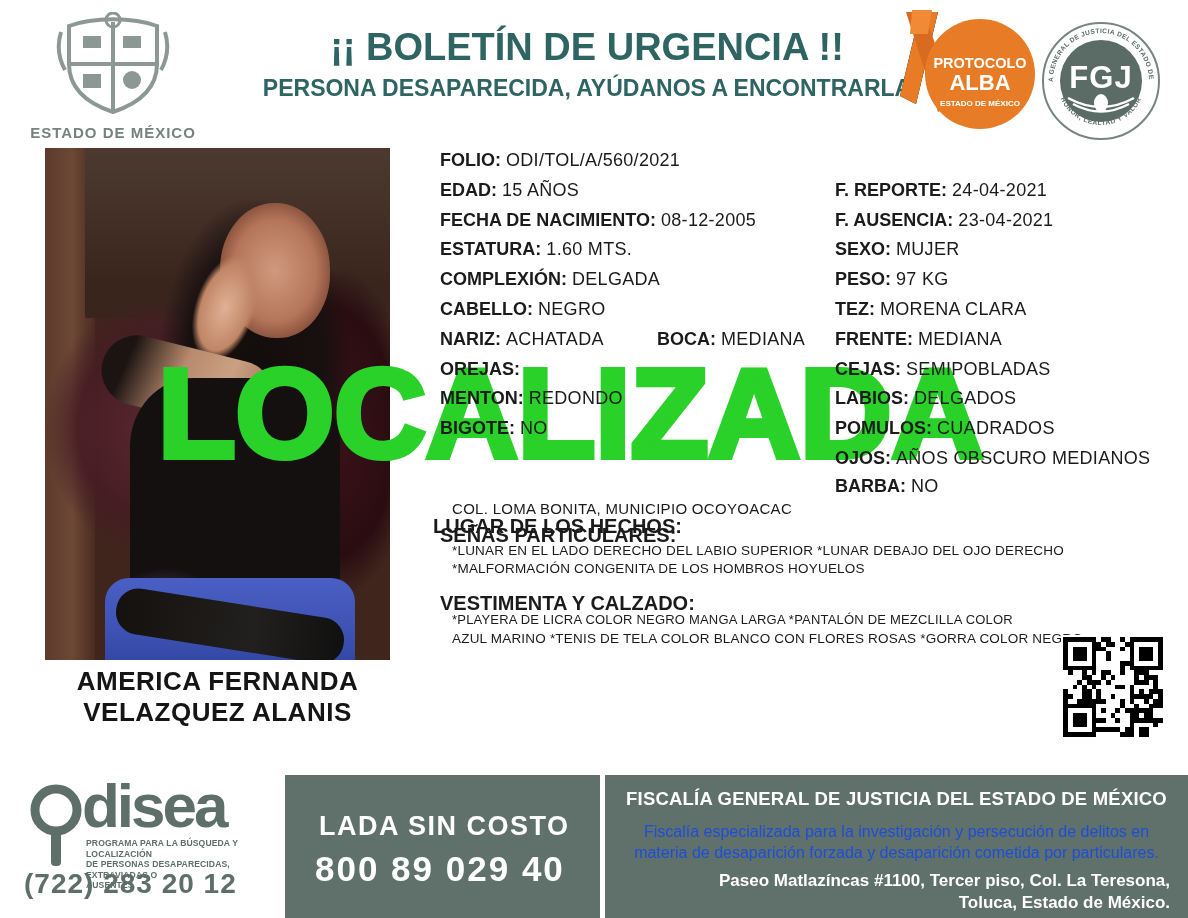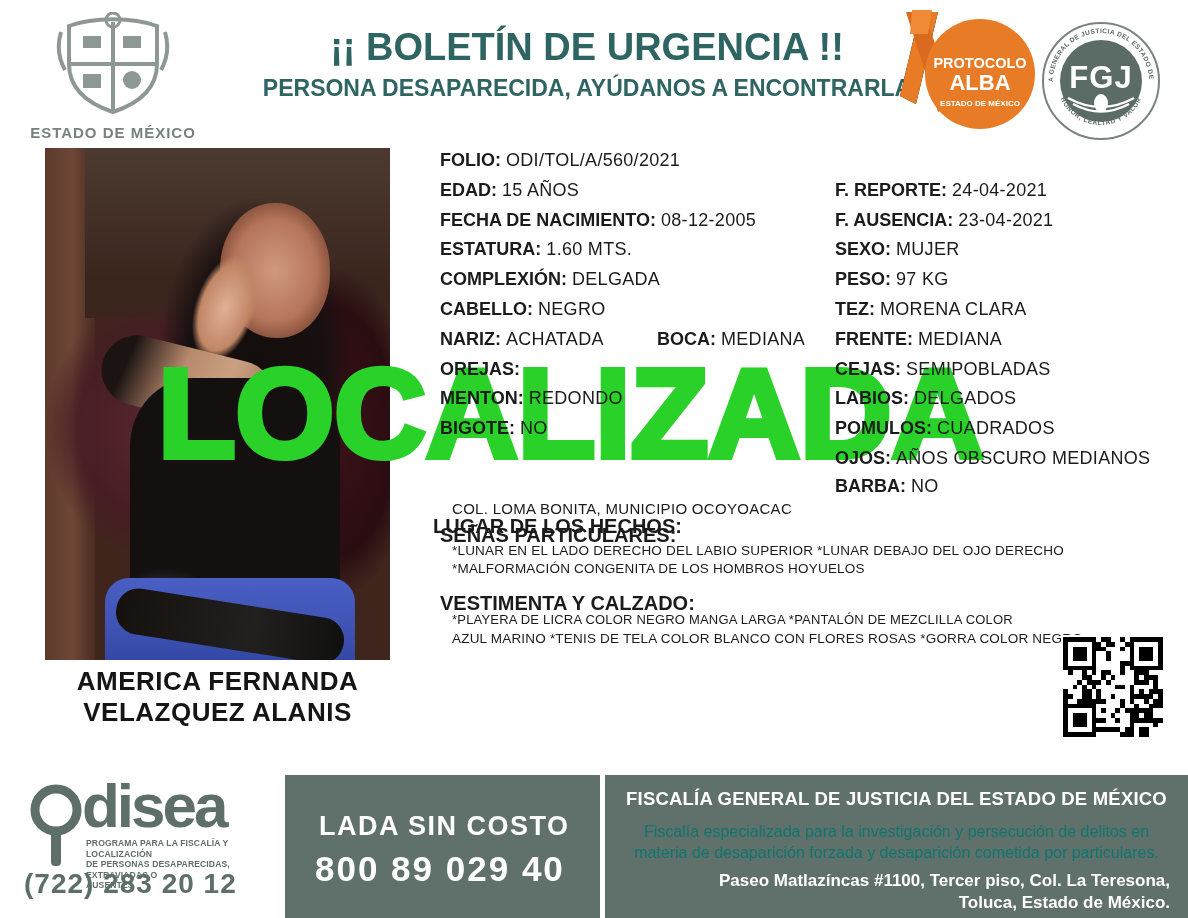--- a/index.html
+++ b/index.html
@@ -86,21 +86,21 @@
   
   .footer-bar{position:absolute;left:285px;top:775px;width:903px;height:143px;background:#60706b;}
   .footer-sep{position:absolute;left:600px;top:775px;width:5px;height:143px;background:#ffffff;}
   .lada-box{position:absolute;left:285px;top:775px;width:315px;height:143px;color:#fff;}
   .lada-1{position:absolute;left:34px;top:36px;font-size:27px;font-weight:800;letter-spacing:1.5px;}
   .lada-2{position:absolute;left:30px;top:74px;font-size:35px;font-weight:800;letter-spacing:2px;}
   .fisc-box{position:absolute;left:605px;top:775px;width:583px;height:143px;color:#fff;}
   .fisc-title{position:absolute;left:0;top:13px;width:100%;text-align:center;
               font-size:18.5px;font-weight:800;letter-spacing:0.2px;}
   .fisc-body{position:absolute;left:0;top:46px;width:100%;text-align:center;
-             font-size:16px;line-height:21px;color:#0f766e;}
+             font-size:16px;line-height:21px;color:#1d4ed8;}
   .fisc-addr{position:absolute;right:18px;top:95px;text-align:right;
              font-size:17px;font-weight:800;line-height:22px;}
 
   .odisea{position:absolute;left:22px;top:782px;width:262px;height:136px;color:#5e6e69;}
   .od-row{position:absolute;left:8px;top:0px;height:70px;}
   .od-glass{position:absolute;left:0;top:2px;}
   .od-text{position:absolute;left:52px;top:-12px;font-size:62px;font-weight:800;
            letter-spacing:-3px;}
   .od-sub{position:absolute;left:64px;top:56px;width:200px;font-size:8.6px;
           font-weight:bold;line-height:10.5px;letter-spacing:0.1px;}
@@ -402,20 +402,20 @@
   <div class="odisea">
     <div class="od-row">
       <svg class="od-glass" width="52" height="84" viewBox="0 0 52 84">
         <circle cx="26" cy="26" r="21" fill="none" stroke="#5e6e69" stroke-width="9"></circle>
         <rect x="21" y="46" width="10" height="36" rx="4" fill="#5e6e69"></rect>
         <path d="M16,18 l6,-4 4,3 5,-4 5,3 -2,7 3,5 -5,6 -7,1 -6,-3 -4,-6 z" fill="#ffffff"></path>
       </svg>
       <div class="od-text">disea</div>
     </div>
     <div class="od-sub">
-      <div>PROGRAMA PARA LA FISCALÍA Y LOCALIZACIÓN</div>
+      <div>PROGRAMA PARA LA BÚSQUEDA Y LOCALIZACIÓN</div>
       <div>DE PERSONAS DESAPARECIDAS, EXTRAVIADAS  O</div>
       <div>AUSENTES</div>
     </div>
     <div class="od-phone">(722) 283 20 12</div>
   </div>
 
 </div>
 
 </body></html>

